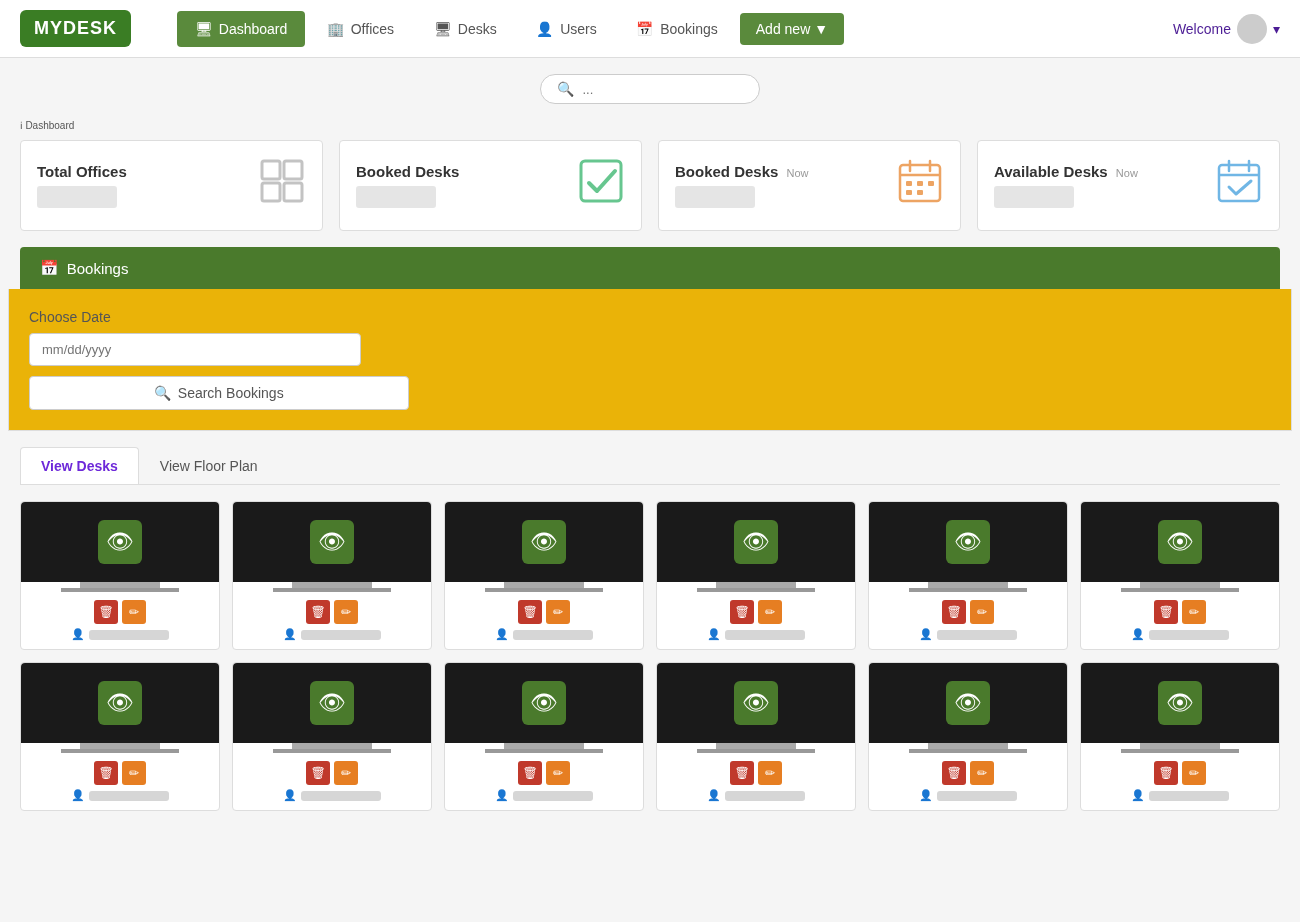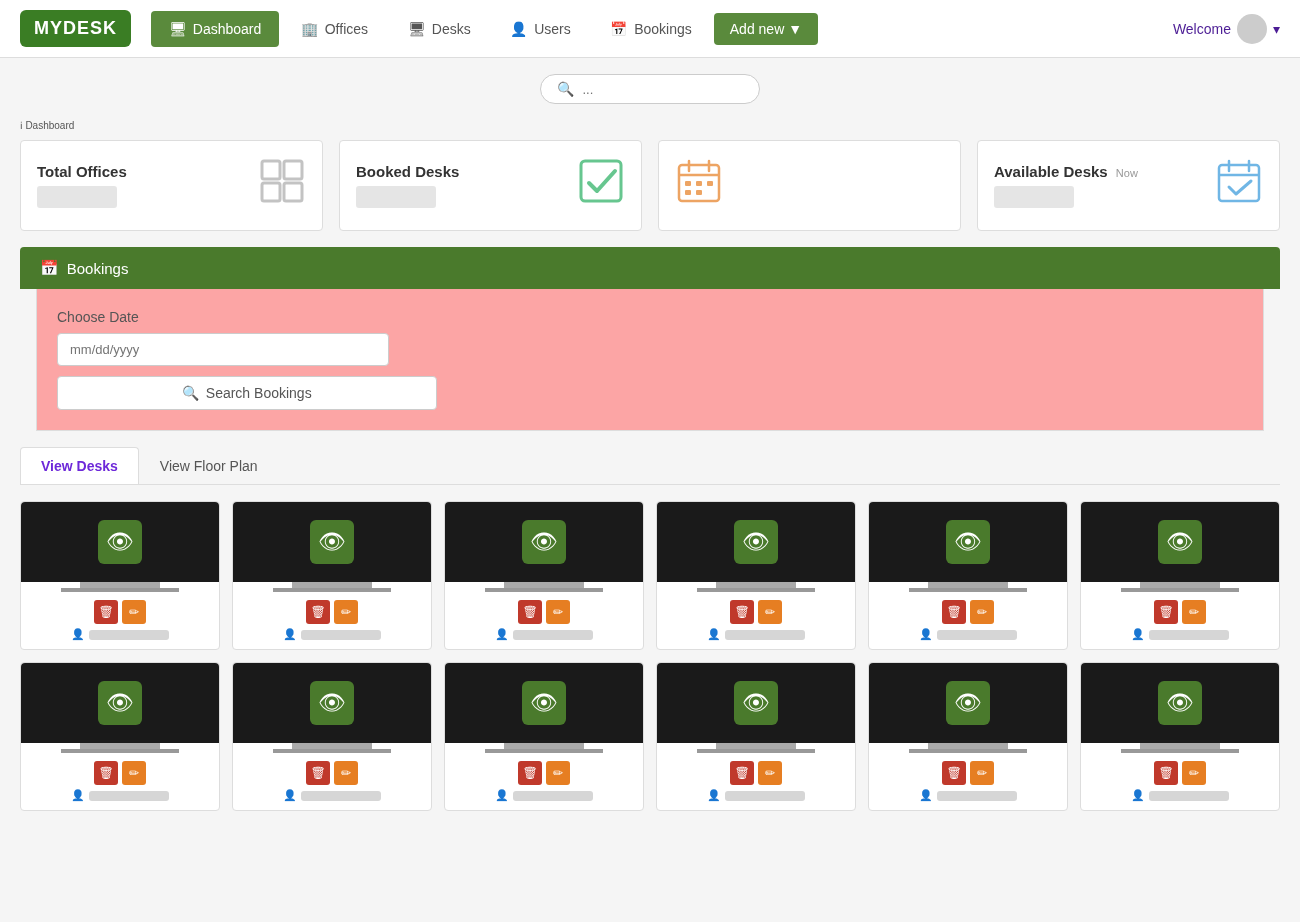--- a/index.html
+++ b/index.html
@@ -6,20 +6,21 @@
     body { font-family: Arial, sans-serif; background: #f5f5f5; font-size: 14px; }
 
     
     .navbar {
       background: #fff;
       border-bottom: 1px solid #ddd;
       display: flex;
       align-items: center;
       padding: 0 20px;
       height: 58px;
+      gap: 26px;
     }
     .logo {
       background: #3a7d24;
       color: #fff;
       font-weight: bold;
       font-size: 18px;
       padding: 8px 14px;
       border-radius: 6px;
       margin-right: 20px;
       letter-spacing: 1px;
@@ -136,22 +137,22 @@
       color: #fff;
       padding: 12px 20px;
       font-size: 15px;
       display: flex;
       align-items: center;
       gap: 8px;
       margin: 0 20px;
       border-radius: 4px 4px 0 0;
     }
     .bookings-body {
-      background: #fca5a5;
-      margin: 0 36px;
+      background: #eab308;
+      margin: 0 8px;
       padding: 20px;
       border: 1px solid #ddd;
       border-top: none;
     }
     .choose-date-label { font-size: 14px; color: #555; margin-bottom: 8px; }
     .date-input {
       width: 332px;
       padding: 8px 12px;
       border: 1px solid #ccc;
       border-radius: 4px;
@@ -365,20 +366,27 @@
     </div>
     <div class="stat-icon">
       <svg width="48" height="48" viewBox="0 0 48 48" fill="none">
         <rect x="4" y="4" width="40" height="40" rx="4" stroke="#27ae60" stroke-width="3" fill="none"></rect>
         <polyline points="12,26 20,34 38,14" stroke="#27ae60" stroke-width="4" fill="none" stroke-linecap="round" stroke-linejoin="round"></polyline>
       </svg>
     </div>
   </div>
 
   <div class="stat-card">
+    <div class="stat-content">
+      <div class="stat-title">
+        <span>Booked Desks</span>
+        <span style="font-size:11px;font-weight:normal;color:#999;margin-left:4px;">Now</span>
+      </div>
+      <div class="stat-value"></div>
+    </div>
     <div class="stat-icon">
       <svg width="48" height="48" viewBox="0 0 48 48" fill="none">
         <rect x="4" y="8" width="40" height="36" rx="3" stroke="#e67e22" stroke-width="2.5" fill="none"></rect>
         <line x1="4" y1="18" x2="44" y2="18" stroke="#e67e22" stroke-width="2.5"></line>
         <line x1="14" y1="4" x2="14" y2="14" stroke="#e67e22" stroke-width="2.5" stroke-linecap="round"></line>
         <line x1="34" y1="4" x2="34" y2="14" stroke="#e67e22" stroke-width="2.5" stroke-linecap="round"></line>
         <rect x="10" y="24" width="6" height="5" rx="1" fill="#e67e22"></rect>
         <rect x="21" y="24" width="6" height="5" rx="1" fill="#e67e22"></rect>
         <rect x="32" y="24" width="6" height="5" rx="1" fill="#e67e22"></rect>
         <rect x="10" y="33" width="6" height="5" rx="1" fill="#e67e22"></rect>

